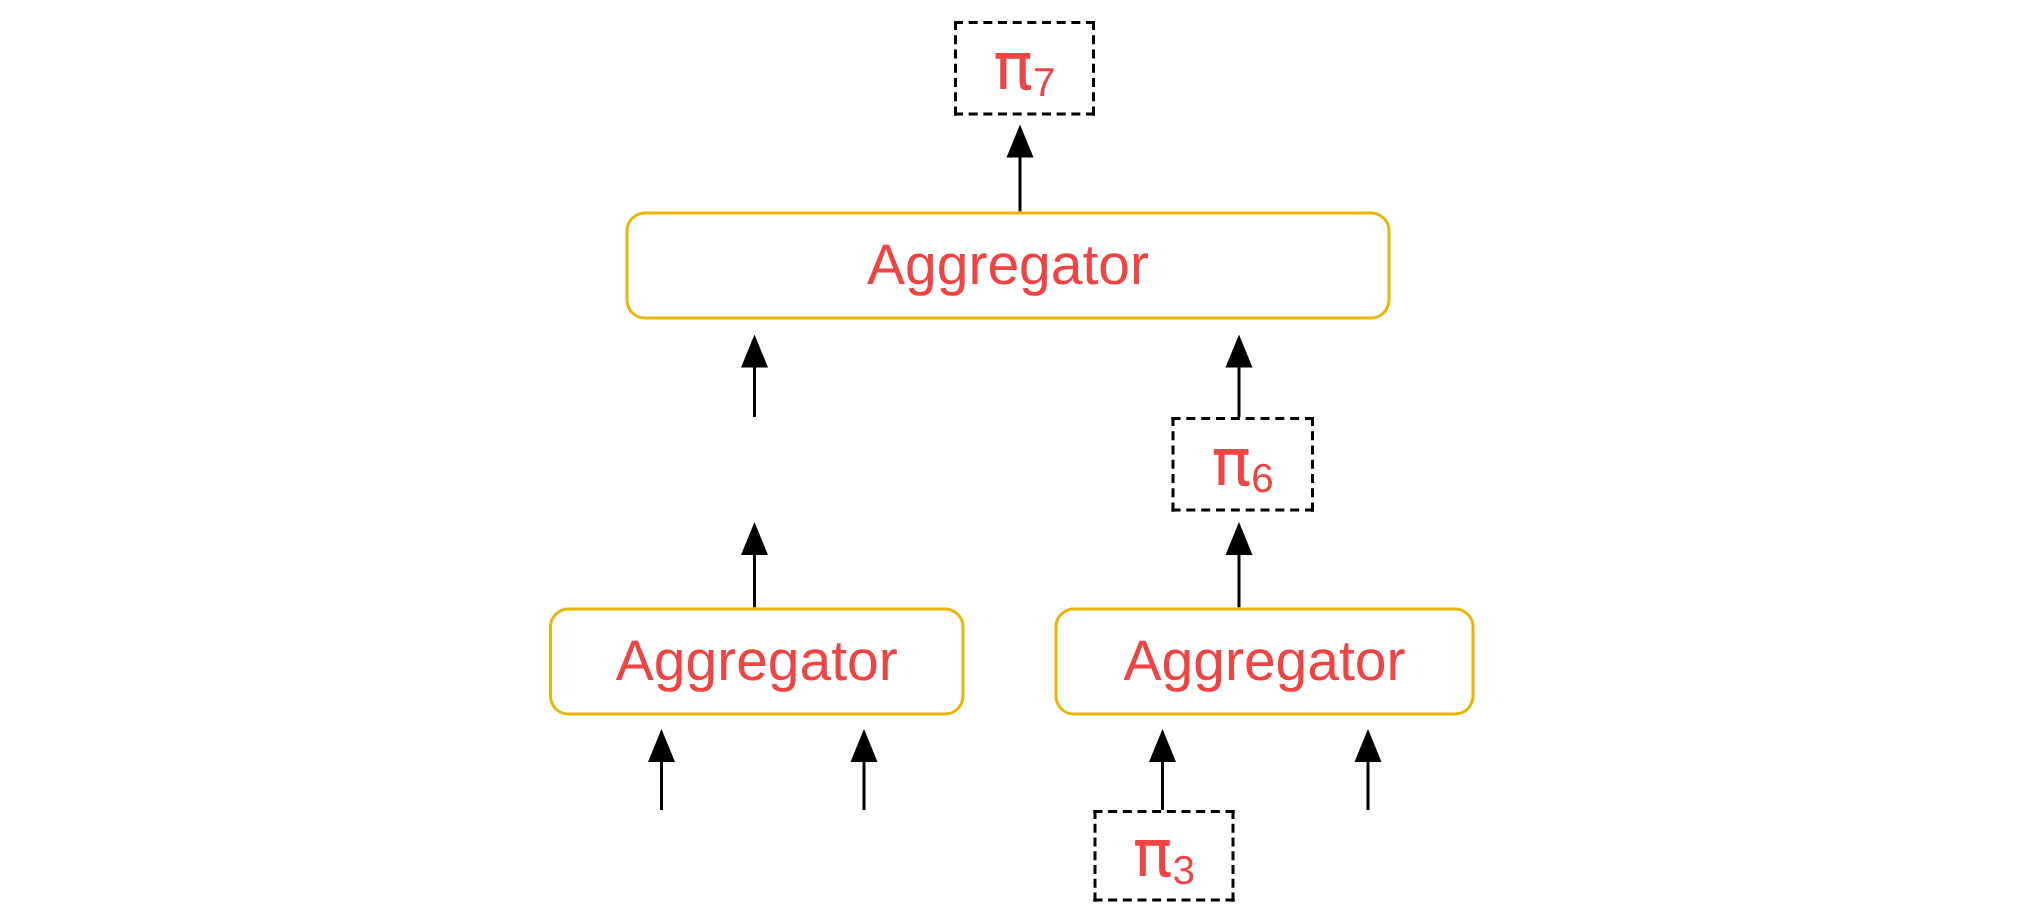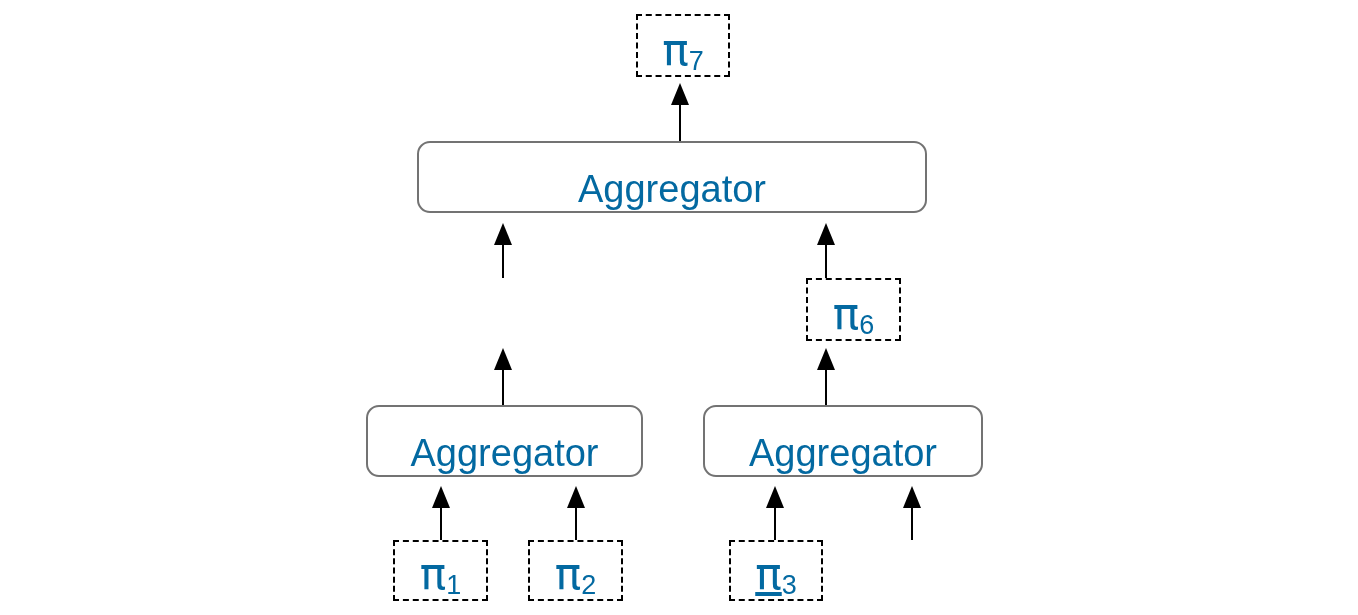--- a/index.html
+++ b/index.html
@@ -22,26 +22,26 @@
     top: 0;
     width: 1358px;
     height: 615px;
     pointer-events: none;
   }
   .node {
     position: absolute;
     box-sizing: border-box;
     background: #ffffff;
     display: flex;
-    align-items: flex-end;
+    align-items: center;
     justify-content: center;
-    color: #0369a1;
+    color: #ef4444;
   }
   .agg {
-    border: 2px solid #737373;
+    border: 2px solid #eab308;
     border-radius: 13px;
     font-size: 38px;
     font-family: "Liberation Sans", sans-serif;
     white-space: nowrap;
   }
   .pi {
     border: 2px dashed #000000;
     font-family: "DejaVu Sans", sans-serif;
   }
   .pi-label {
@@ -51,26 +51,26 @@
   }
   .pi-label .sub {
     font-size: 27px;
     vertical-align: -5px;
     font-family: "Liberation Sans", sans-serif;
   }
   
   #n-pi7   { left: 636px; top: 14px;  width: 94px;  height: 63px; }
   #n-aggT  { left: 417px; top: 141px; width: 510px; height: 72px; }
   #n-pi5   { left: 459px; top: 278px; width: 96px;  height: 63px; }
-  #n-pi6   { left: 806px; top: 278px; width: 95px;  height: 63px; }
+  #n-pi6   { left: 781px; top: 278px; width: 95px;  height: 63px; }
   #n-aggL  { left: 366px; top: 405px; width: 277px; height: 72px; }
   #n-aggR  { left: 703px; top: 405px; width: 280px; height: 72px; }
   #n-pi1   { left: 393px; top: 540px; width: 95px;  height: 61px; }
   #n-pi2   { left: 528px; top: 540px; width: 95px;  height: 61px; }
-  #n-pi3   { left: 729px; top: 540px; width: 94px;  height: 61px; text-decoration: underline; }
+  #n-pi3   { left: 729px; top: 540px; width: 94px;  height: 61px; }
   #n-pi4   { left: 864px; top: 540px; width: 94px;  height: 61px; }
 </style>
 </head>
 <body>
 
 <div class="canvas">
 
   <svg class="edges" viewBox="0 0 1358 615" xmlns="http://www.w3.org/2000/svg">
 
     <g>
@@ -131,23 +131,17 @@
     <span class="pi-label"><span>π</span><span class="sub">6</span></span>
   </div>
 
   <div id="n-aggL" class="node agg">
     <span>Aggregator</span>
   </div>
   <div id="n-aggR" class="node agg">
     <span>Aggregator</span>
   </div>
 
-  <div id="n-pi1" class="node pi">
-    <span class="pi-label"><span>π</span><span class="sub">1</span></span>
-  </div>
-  <div id="n-pi2" class="node pi">
-    <span class="pi-label"><span>π</span><span class="sub">2</span></span>
-  </div>
   <div id="n-pi3" class="node pi">
     <span class="pi-label"><span>π</span><span class="sub">3</span></span>
   </div>
 
 </div>
 
 </body></html>

